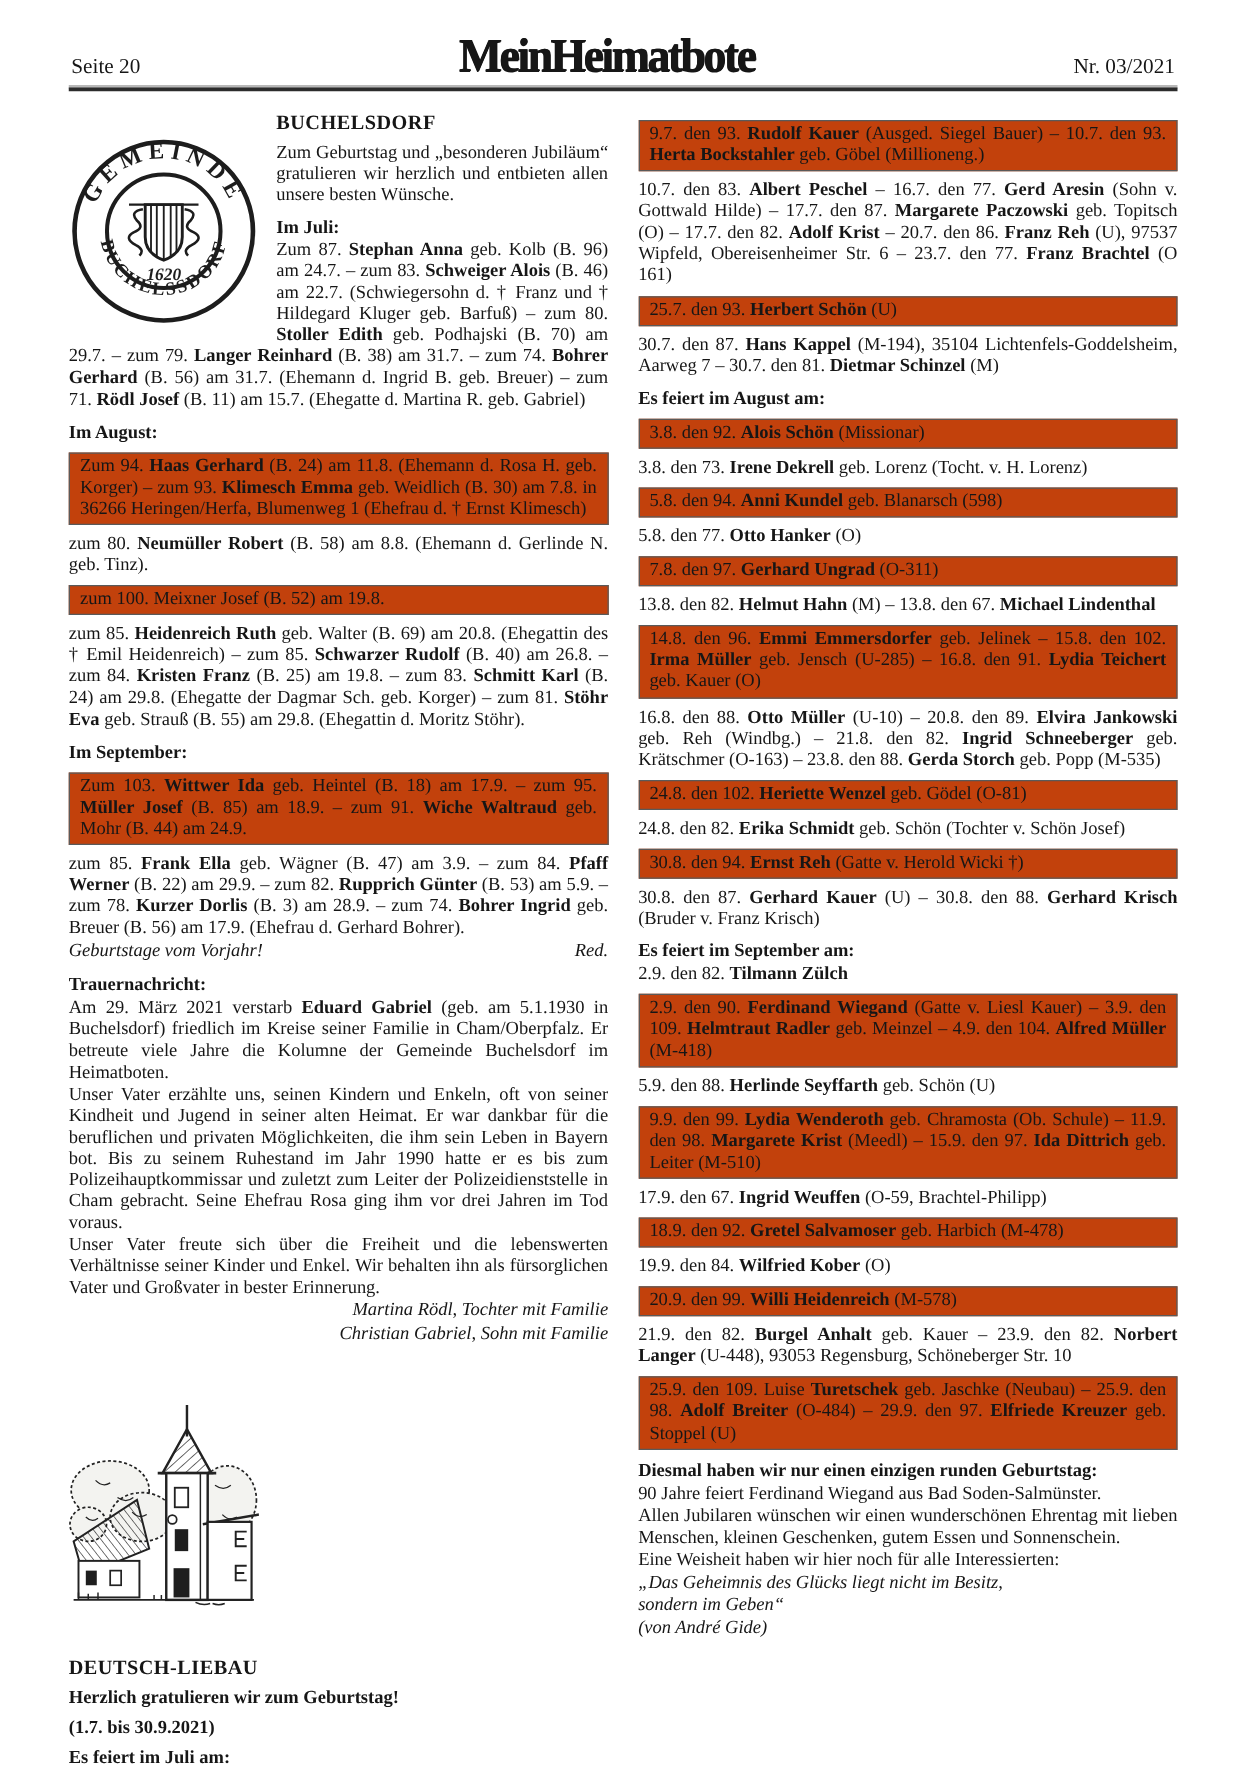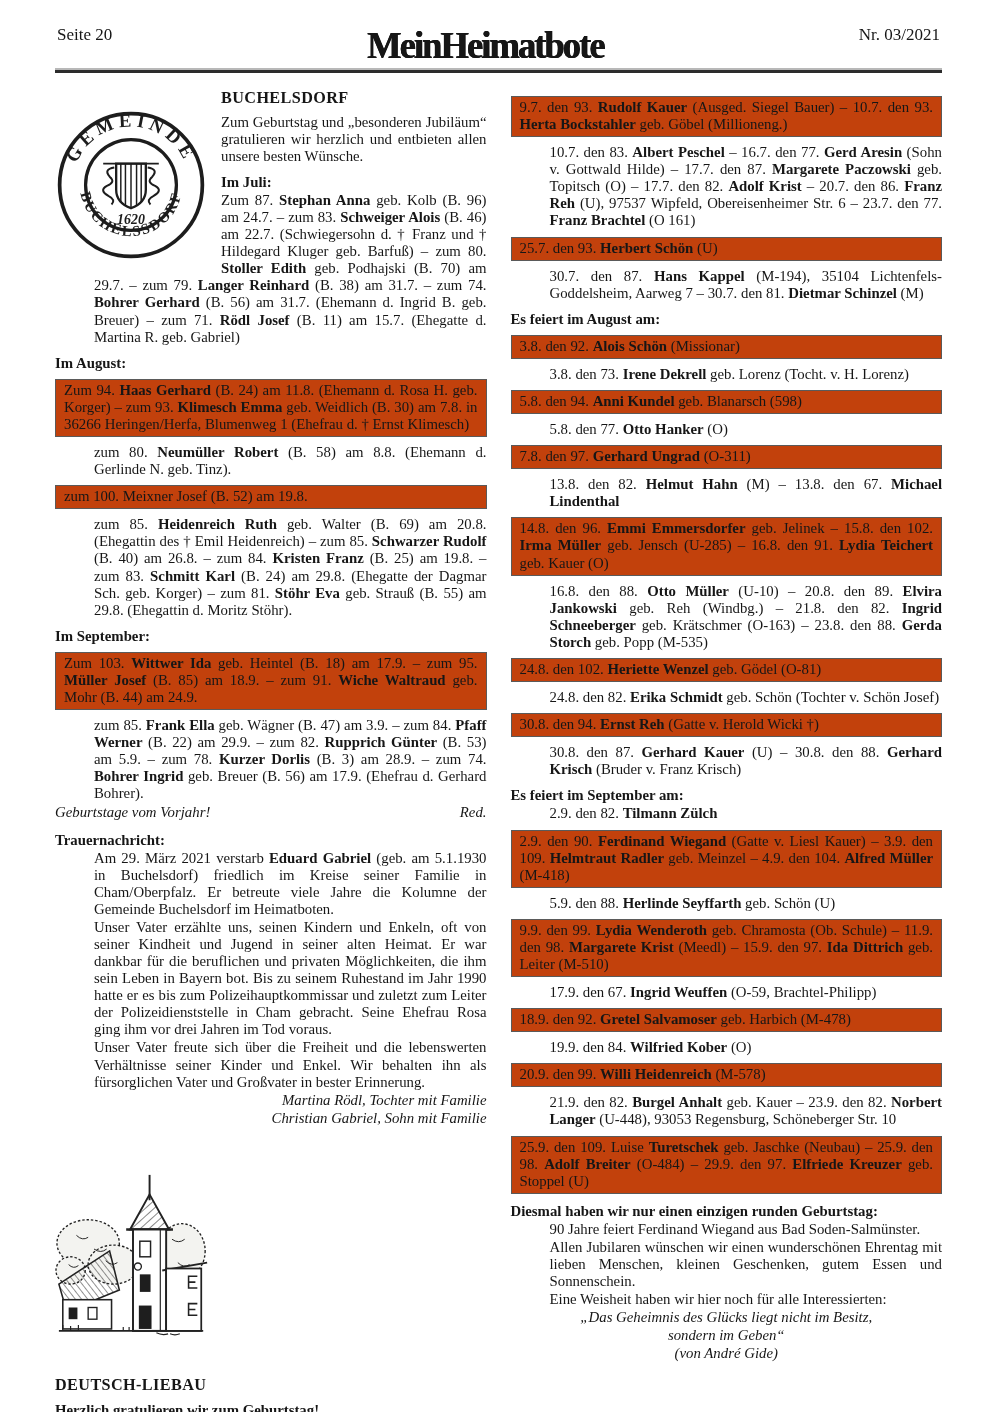--- a/index.html
+++ b/index.html
@@ -3,37 +3,37 @@
 <meta charset="utf-8">
 <title>Mein Heimatbote – Seite 20</title>
 <style>
   html,body{margin:0;padding:0;}
   body{
     width:1000px;height:1412px;overflow:hidden;background:#ffffff;color:#161616;
     font-family:"Liberation Serif","DejaVu Serif",serif;
   }
   .page{box-sizing:border-box;width:1000px;height:1412px;padding:26px 58px 0 55px;}
   
-  .hdr{display:flex;justify-content:space-between;padding:0 2px 4px 2px;}
+  .hdr{display:flex;justify-content:space-between;align-items:flex-end;padding:0 2px 4px 2px;}
   .hdr-side{font-size:17px;line-height:1;padding-bottom:3px;}
   .masthead{
     font-size:38px;font-weight:bold;line-height:1;letter-spacing:-2px;
     transform:scaleX(.96);text-shadow:.7px 0 0 currentColor, 0 .4px 0 currentColor;
   }
   .rule{height:3px;background:#2c2c2c;box-shadow:0 -2px 0 #b8b8b8;margin:2px 0 16px 0;}
   
   .cols{display:grid;grid-template-columns:1fr 1fr;column-gap:24px;}
   .col{font-size:14.8px;line-height:1.155;text-align:justify;}
   .sec-title{font-weight:bold;font-size:16.2px;letter-spacing:.4px;text-align:left;}
   .fh{font-weight:bold;margin-top:9px;text-align:left;}
-  .fp{margin-top:7px;margin-left:39px;}
+  .fp{margin-top:7px;}
   .gbox{margin-top:7px;background:#c2410c;border:1px solid #5a5a5a;padding:2px 8px 3px 8px;display:flow-root;}
   .tight{margin-top:1px;}
   .fsplit{display:flex;justify-content:space-between;font-style:italic;margin-top:2px;}
-  .fci{text-align:center;font-style:italic;margin-top:1px;}
+  .fci{text-align:left;font-style:italic;margin-top:1px;}
   .sig{text-align:right;font-style:italic;margin-top:1px;}
   
   .seal-float{float:left;width:152px;height:168px;margin:12px 14px 4px 0;}
   .intro{margin-top:6px;}
   .clear{clear:both;}
   section.trauer{margin-top:10px;}
   
   section.dl{margin-top:20px;display:flex;gap:10px;flex-direction:column;}
   .dl-img{flex:none;width:156px;margin-top:24px;}
   .dl-main{flex:1;min-width:0;}

